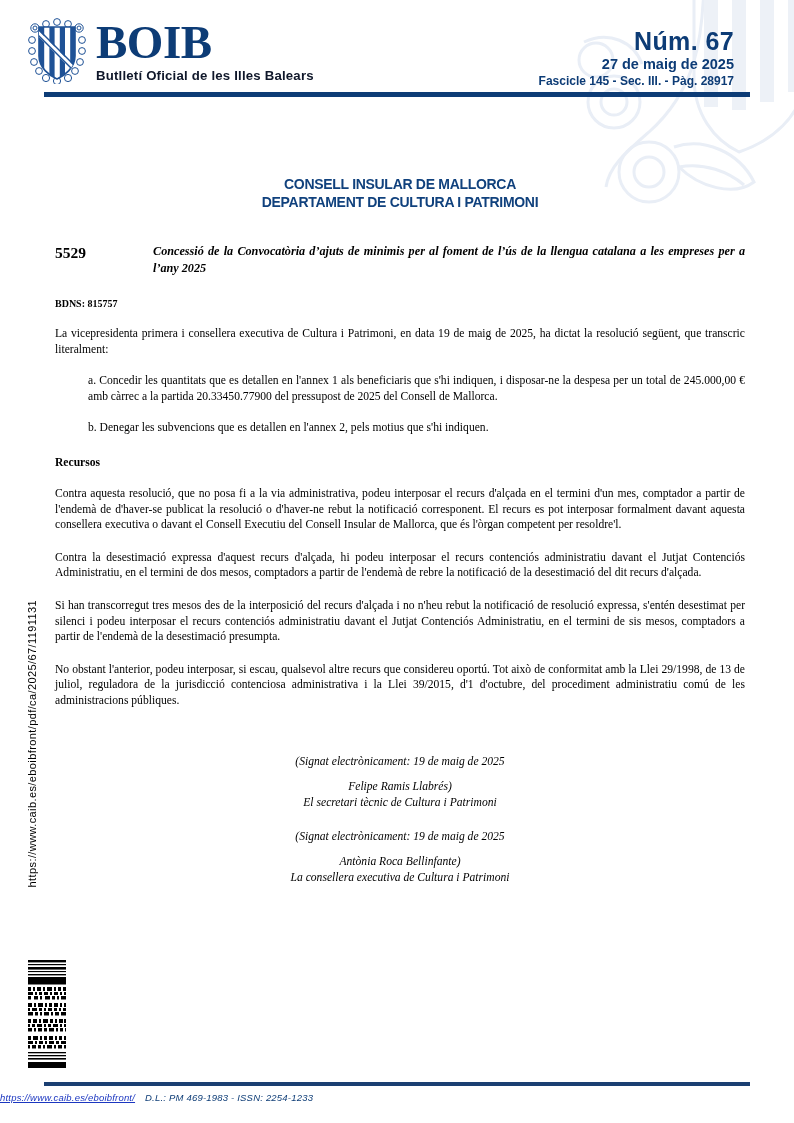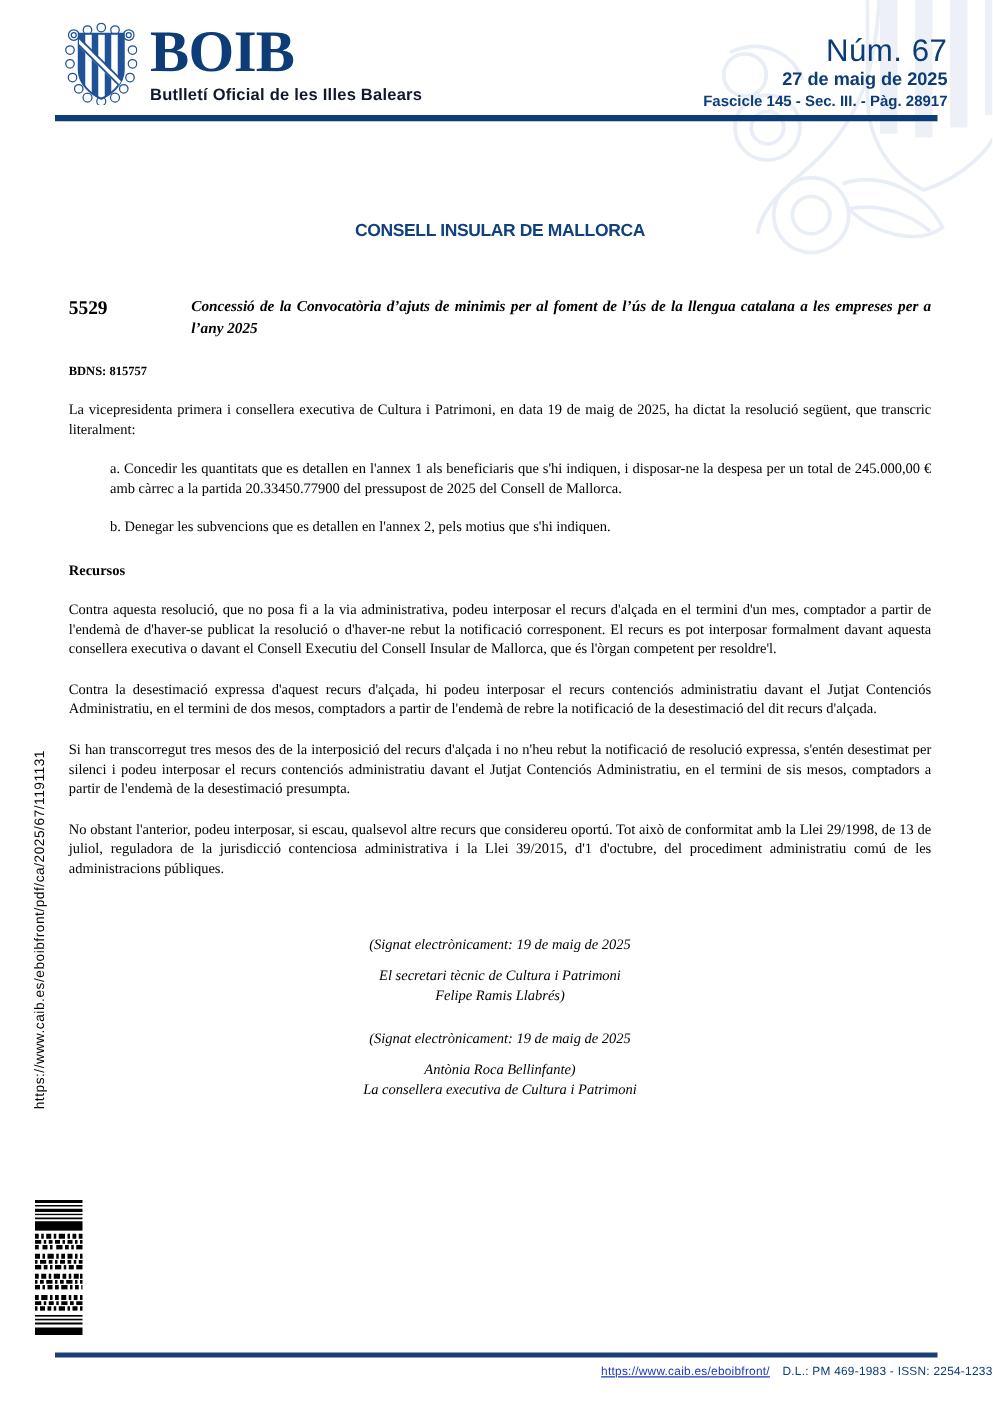--- a/index.html
+++ b/index.html
@@ -26,21 +26,21 @@
     right: -10px;
     width: 250px;
     height: 250px;
     opacity: 1;
     pointer-events: none;
   }
 
   
   .masthead {
     position: absolute;
-    left: 52px;
+    left: 28px;
     top: 18px;
     width: 706px;
     height: 72px;
   }
   .logo-block {
     position: absolute;
     left: 0;
     top: 0;
     display: flex;
     align-items: flex-start;
@@ -73,21 +73,21 @@
   .issue-block {
     position: absolute;
     right: 0;
     top: 10px;
     text-align: right;
     color: #0d3c76;
     font-family: "Liberation Sans", sans-serif;
   }
   .issue-num {
     font-size: 25px;
-    font-weight: normal;
+    font-weight: bold;
     letter-spacing: 0.4px;
     line-height: 27px;
     text-align: right;
   }
   .issue-date {
     font-size: 14.5px;
     font-weight: bold;
     line-height: 17px;
     margin-top: 1px;
   }
@@ -136,21 +136,21 @@
     font-weight: bold;
     font-size: 14px;
     color: #10417d;
     text-align: center;
     letter-spacing: -0.3px;
     line-height: 18px;
   }
 
   .entry {
     display: flex;
-    margin-top: 44px;
+    margin-top: 32px;
   }
   .entry-num {
     font-family: "Liberation Serif", serif;
     font-weight: bold;
     font-size: 15.5px;
     width: 98px;
     flex: 0 0 98px;
     padding-top: 1px;
   }
   .entry-title {
@@ -222,25 +222,26 @@
     width: 42px;
     height: 112px;
   }
 
   
   .footer {
     position: absolute;
     left: 0;
     top: 1092px;
     width: 794px;
-    text-align: right;
+    text-align: left;
     font-family: "Liberation Sans", sans-serif;
     font-size: 9.5px;
     color: #1b3f72;
     letter-spacing: 0.2px;
+    font-style: italic;
   }
   .footer a {
     color: #1b36c0;
     text-decoration: underline;
   }
   .footer .dl {
     color: #0d3c76;
     margin-left: 10px;
   }
 </style>
@@ -317,20 +318,21 @@
       <div class="issue-date">27 de maig de 2025</div>
       <div class="issue-fasc">Fascicle 145 - Sec. III. - Pàg. 28917</div>
     </div>
   </div>
 
   <div class="rule-top"></div>
 
   <div class="content">
 
     <div class="org-line">CONSELL INSULAR DE MALLORCA</div>
+    <div class="org-line">DEPARTAMENT DE CULTURA I PATRIMONI</div>
 
     <div class="entry">
       <div class="entry-num">5529</div>
       <div class="entry-title">Concessió de la Convocatòria d’ajuts de minimis per al foment de l’ús de la llengua catalana a les empreses per a l’any 2025</div>
     </div>
 
     <div class="bdns">BDNS: 815757</div>
 
     <p class="para">La vicepresidenta primera i consellera executiva de Cultura i Patrimoni, en data 19 de maig de 2025, ha dictat la resolució següent, que transcric literalment:</p>
     <p class="para indent">a. Concedir les quantitats que es detallen en l'annex 1 als beneficiaris que s'hi indiquen, i disposar-ne la despesa per un total de 245.000,00 € amb càrrec a la partida 20.33450.77900 del pressupost de 2025 del Consell de Mallorca.</p>
@@ -340,22 +342,22 @@
 
     <p class="para">Contra aquesta resolució, que no posa fi a la via administrativa, podeu interposar el recurs d'alçada en el termini d'un mes, comptador a partir de l'endemà de d'haver-se publicat la resolució o d'haver-ne rebut la notificació corresponent. El recurs es pot interposar formalment davant aquesta consellera executiva o davant el Consell Executiu del Consell Insular de Mallorca, que és l'òrgan competent per resoldre'l.</p>
     <p class="para">Contra la desestimació expressa d'aquest recurs d'alçada, hi podeu interposar el recurs contenciós administratiu davant el Jutjat Contenciós Administratiu, en el termini de dos mesos, comptadors a partir de l'endemà de rebre la notificació de la desestimació del dit recurs d'alçada.</p>
     <p class="para">Si han transcorregut tres mesos des de la interposició del recurs d'alçada i no n'heu rebut la notificació de resolució expressa, s'entén desestimat per silenci i podeu interposar el recurs contenciós administratiu davant el Jutjat Contenciós Administratiu, en el termini de sis mesos, comptadors a partir de l'endemà de la desestimació presumpta.</p>
     <p class="para">No obstant l'anterior, podeu interposar, si escau, qualsevol altre recurs que considereu oportú. Tot això de conformitat amb la Llei 29/1998, de 13 de juliol, reguladora de la jurisdicció contenciosa administrativa i la Llei 39/2015, d'1 d'octubre, del procediment administratiu comú de les administracions públiques.</p>
 
     <div class="signatures">
       <div class="sig-group">
         <div>(Signat electrònicament: 19 de maig de 2025</div>
         <div class="sig-gap"></div>
+        <div>Felipe Ramis Llabrés)</div>
         <div>El secretari tècnic de Cultura i Patrimoni</div>
-        <div>Felipe Ramis Llabrés)</div>
       </div>
       <div class="sig-group">
         <div>(Signat electrònicament: 19 de maig de 2025</div>
         <div class="sig-gap"></div>
         <div>Antònia Roca Bellinfante)</div>
         <div>La consellera executiva de Cultura i Patrimoni</div>
       </div>
     </div>
   </div>
 

